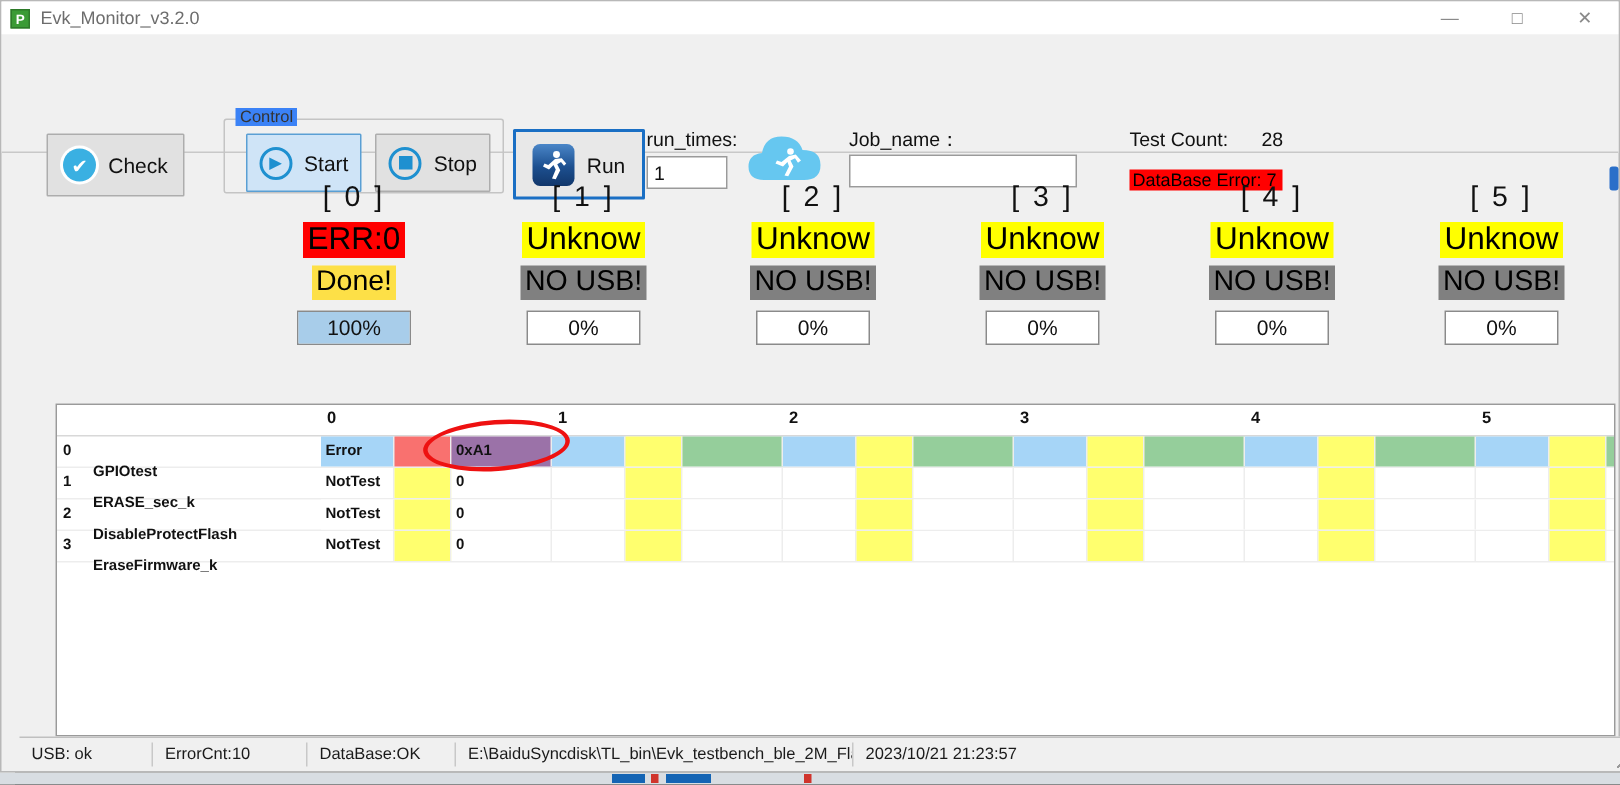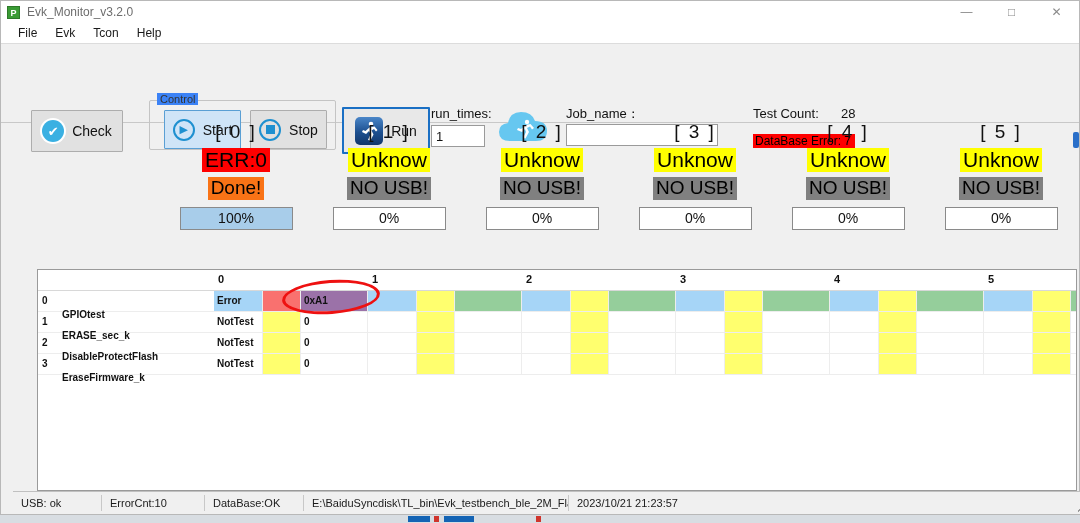--- a/index.html
+++ b/index.html
@@ -70,21 +70,21 @@
     padding:0px 2px;white-space:nowrap;overflow:hidden;width:98px;}
 
   .edge-blue{position:absolute;right:0;top:88px;width:6px;height:16px;background:#2a6fc9;border-radius:2px;}
 
   
   .statrow{position:absolute;left:0;top:120px;width:1080px;height:145px;}
   .statcol{position:absolute;width:160px;text-align:center;}
   .sc-title{font-size:19px;color:#111;letter-spacing:2px;margin-bottom:5px;}
   .sc-state{font-size:21px;display:inline-block;padding:0 3px;line-height:1.15;}
   .sc-usb{font-size:19px;display:inline-block;padding:0 3px;line-height:1.2;margin-top:5px;}
-  .sc-bar{width:113px;height:23px;margin:7px auto 0;border:1px solid #8a8a8a;background:#fff;
+  .sc-bar{width:76px;height:23px;margin:7px auto 0;border:1px solid #8a8a8a;background:#fff;
     box-sizing:border-box;position:relative;}
   .sc-bar .fill{position:absolute;left:0;top:0;bottom:0;background:#a8cdea;}
   .sc-bar .pct{position:relative;font-size:14px;line-height:21px;color:#111;}
 
   
   .tablewrap{position:absolute;left:36px;top:268px;width:1040px;height:222px;
     background:#fff;border:1px solid #9a9a9a;box-sizing:border-box;overflow:hidden;}
   .thead{position:relative;height:20px;border-bottom:1px solid #d8d8d8;}
   .th-grp{position:absolute;top:3px;font-size:11px;font-weight:bold;color:#111;}
   .trow{position:relative;height:20px;border-bottom:1px solid #ededed;}
@@ -125,26 +125,20 @@
   <div class="titlebar">
     <div class="app-icon">P</div>
     <div class="title-text">Evk_Monitor_v3.2.0</div>
     <div class="wbtns">
       <div class="wbtn">—</div>
       <div class="wbtn">□</div>
       <div class="wbtn close">✕</div>
     </div>
   </div>
 
-  <div class="menubar">
-    <div class="menu-item">File</div>
-    <div class="menu-item">Evk</div>
-    <div class="menu-item">Tcon</div>
-    <div class="menu-item">Help</div>
-  </div>
 
   <div class="toolbar">
     <div class="btn3d btn-check">
       <span class="circ-icon">✔</span>
       <span>Check</span>
     </div>
 
     <div class="grp-control"></div>
     <div class="grp-label">Control</div>
 
@@ -188,21 +182,21 @@
     <div class="lbl val-testcount">28</div>
     <div class="dberr">DataBase Error: 7</div>
 
     <div class="edge-blue"></div>
   </div>
 
   <div class="statrow">
     <div class="statcol" style="left:155px;">
       <div class="sc-title">[ 0 ]</div>
       <div><span class="sc-state" style="background:#ff0000;color:#000;">ERR:0</span></div>
-      <div><span class="sc-usb" style="background:#f97316;color:#000;">Done!</span></div>
+      <div><span class="sc-usb" style="background:#fde047;color:#000;">Done!</span></div>
       <div class="sc-bar">
         <div class="fill" style="width:100%"></div>
         <div class="pct">100%</div>
       </div>
     </div>
 
     <div class="statcol" style="left:308px;">
       <div class="sc-title">[ 1 ]</div>
       <div><span class="sc-state" style="background:#ffff00;color:#000;">Unknow</span></div>
       <div><span class="sc-usb" style="background:#808080;color:#000;">NO USB!</span></div>

